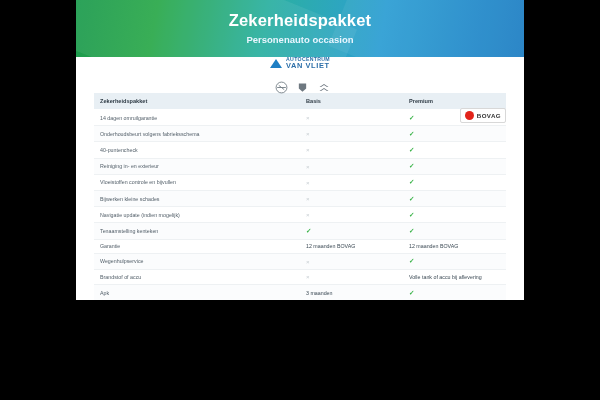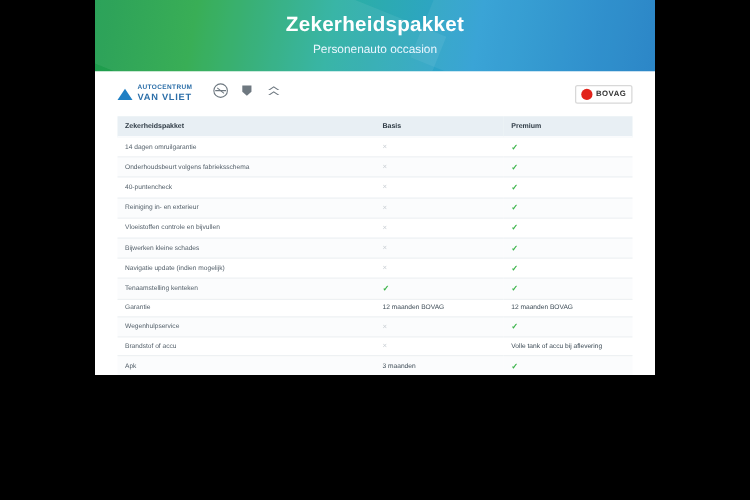--- a/index.html
+++ b/index.html
@@ -45,29 +45,30 @@
   .hero-title {
     color: #fff;
     font-size: 16.5px;
     font-weight: bold;
     letter-spacing: .2px;
   }
   .hero-sub {
     color: #eaf6ff;
     font-size: 9.5px;
     margin-top: 4px;
-    font-weight: normal;
+    font-weight: bold;
   }
   
   .logostrip {
     height: 36px;
     display: flex;
     align-items: center;
     padding: 0 18px;
     gap: 10px;
+    flex-direction: column;
   }
   .brandlogo {
     display: flex; align-items: center; gap: 4px;
   }
   .brandlogo .chev {
     width: 0; height: 0;
     border-left: 6px solid transparent;
     border-right: 6px solid transparent;
     border-bottom: 9px solid #1f7fc4;
   }

